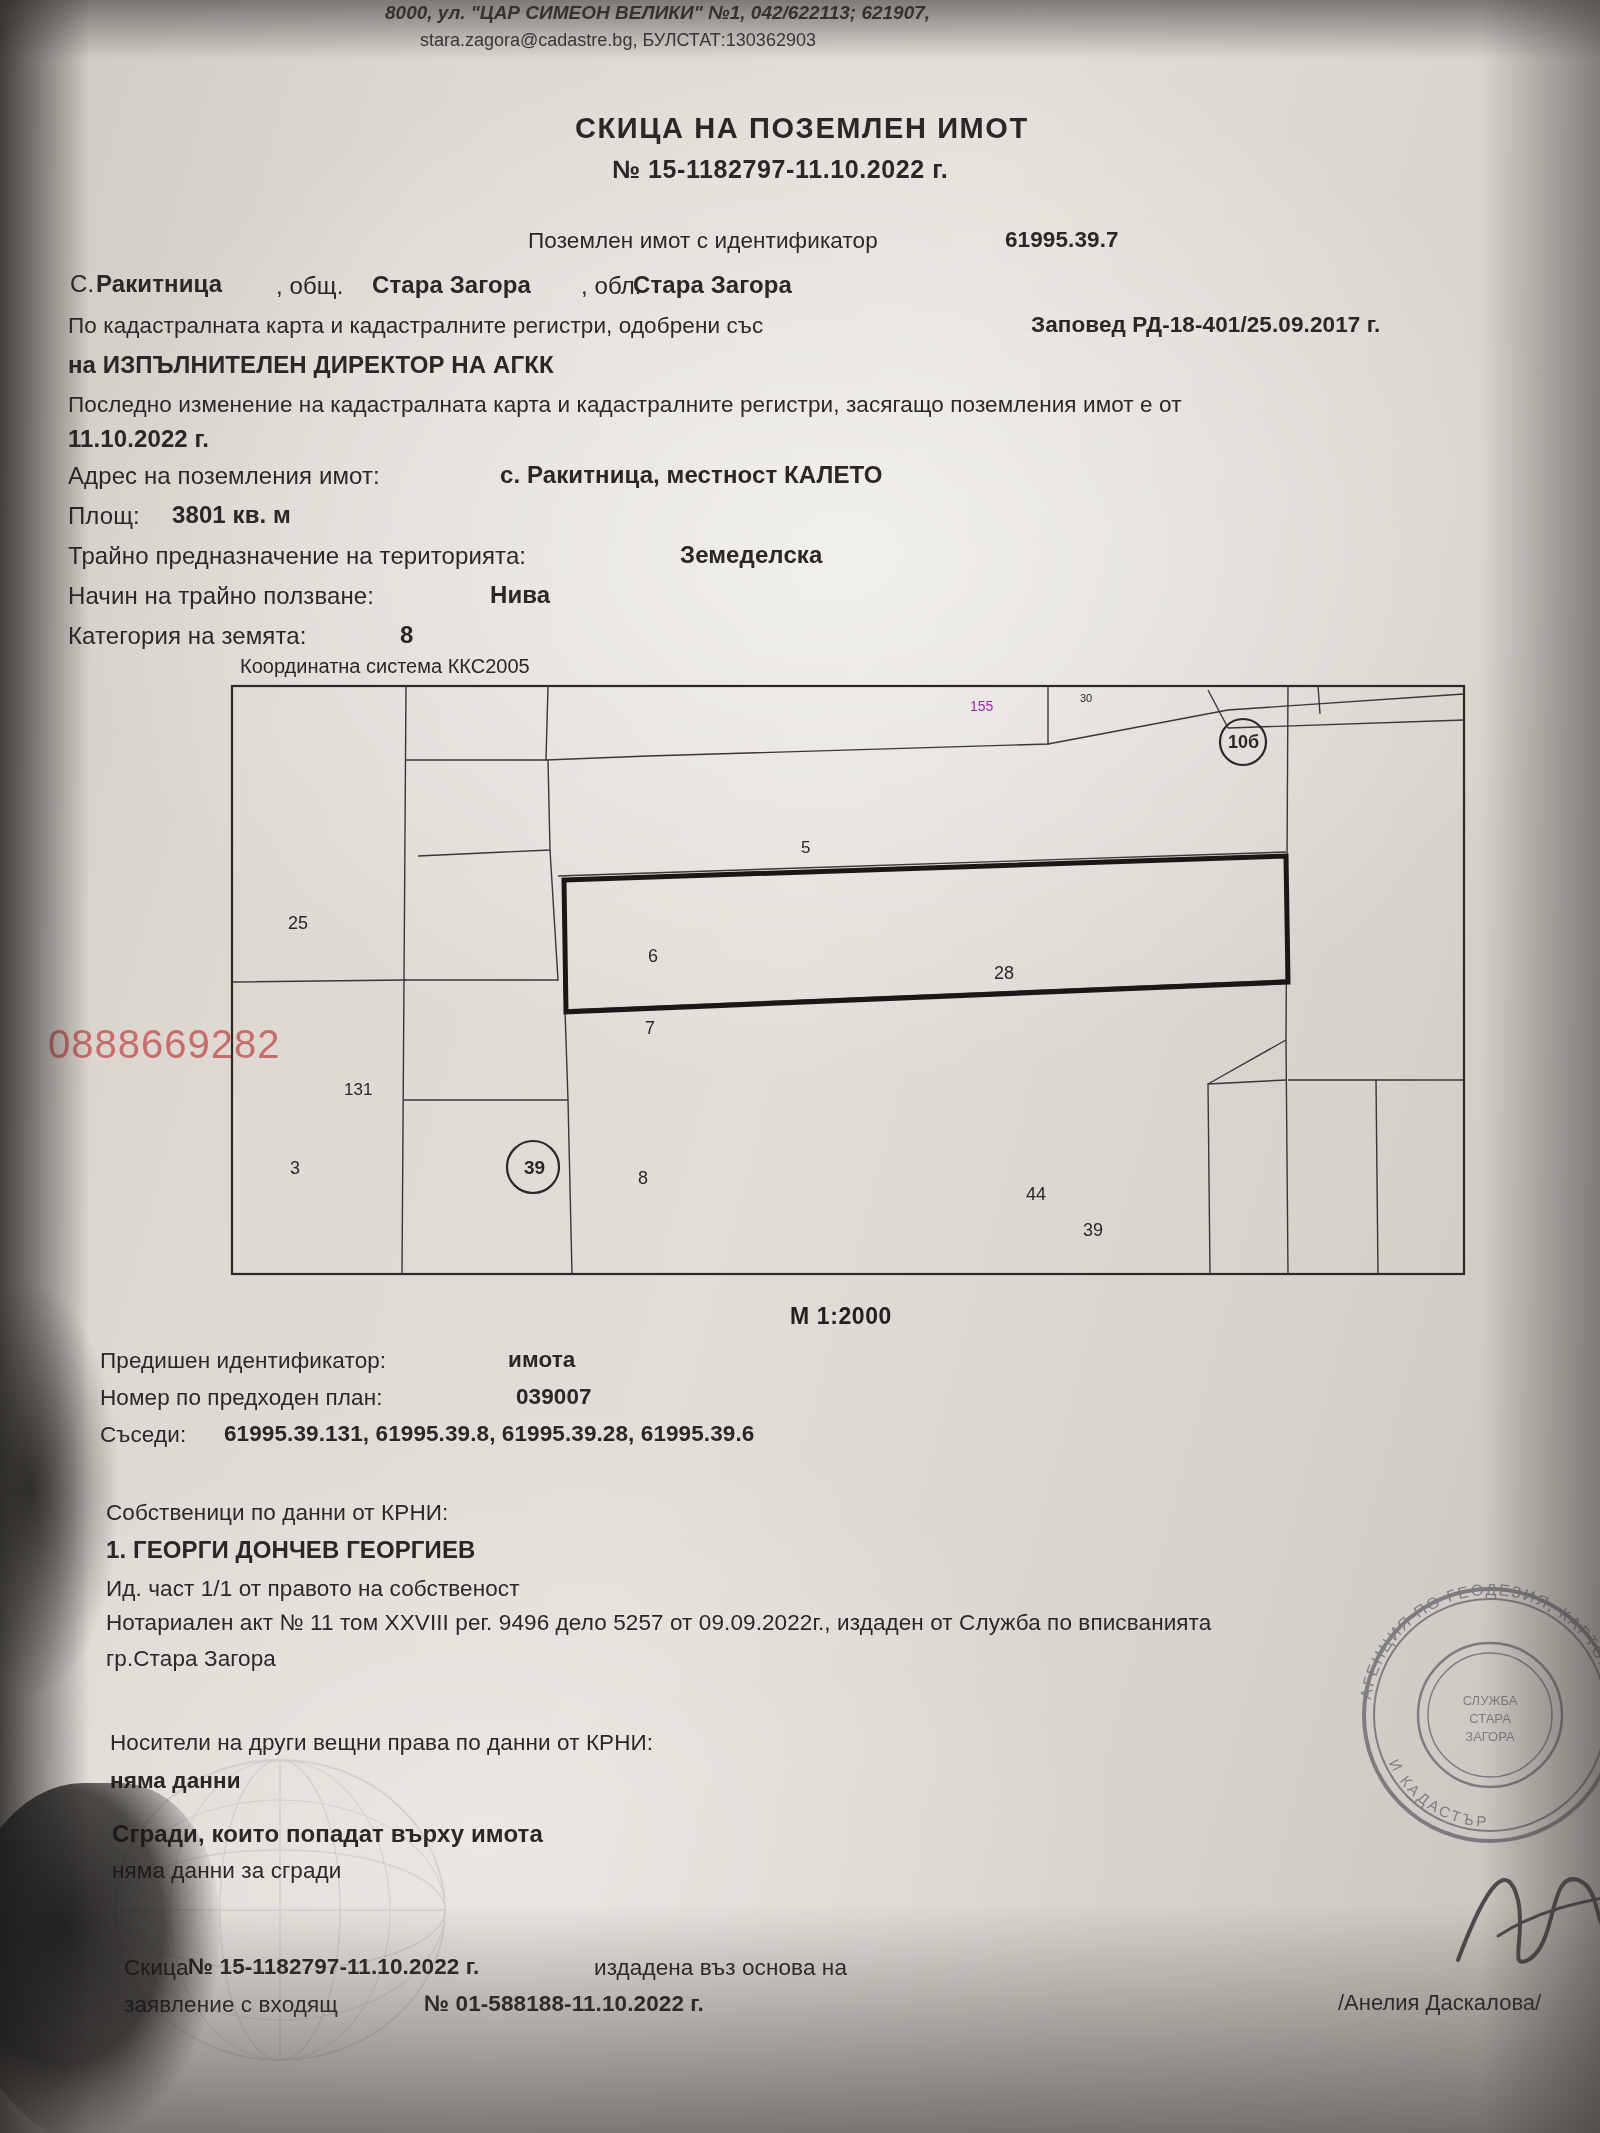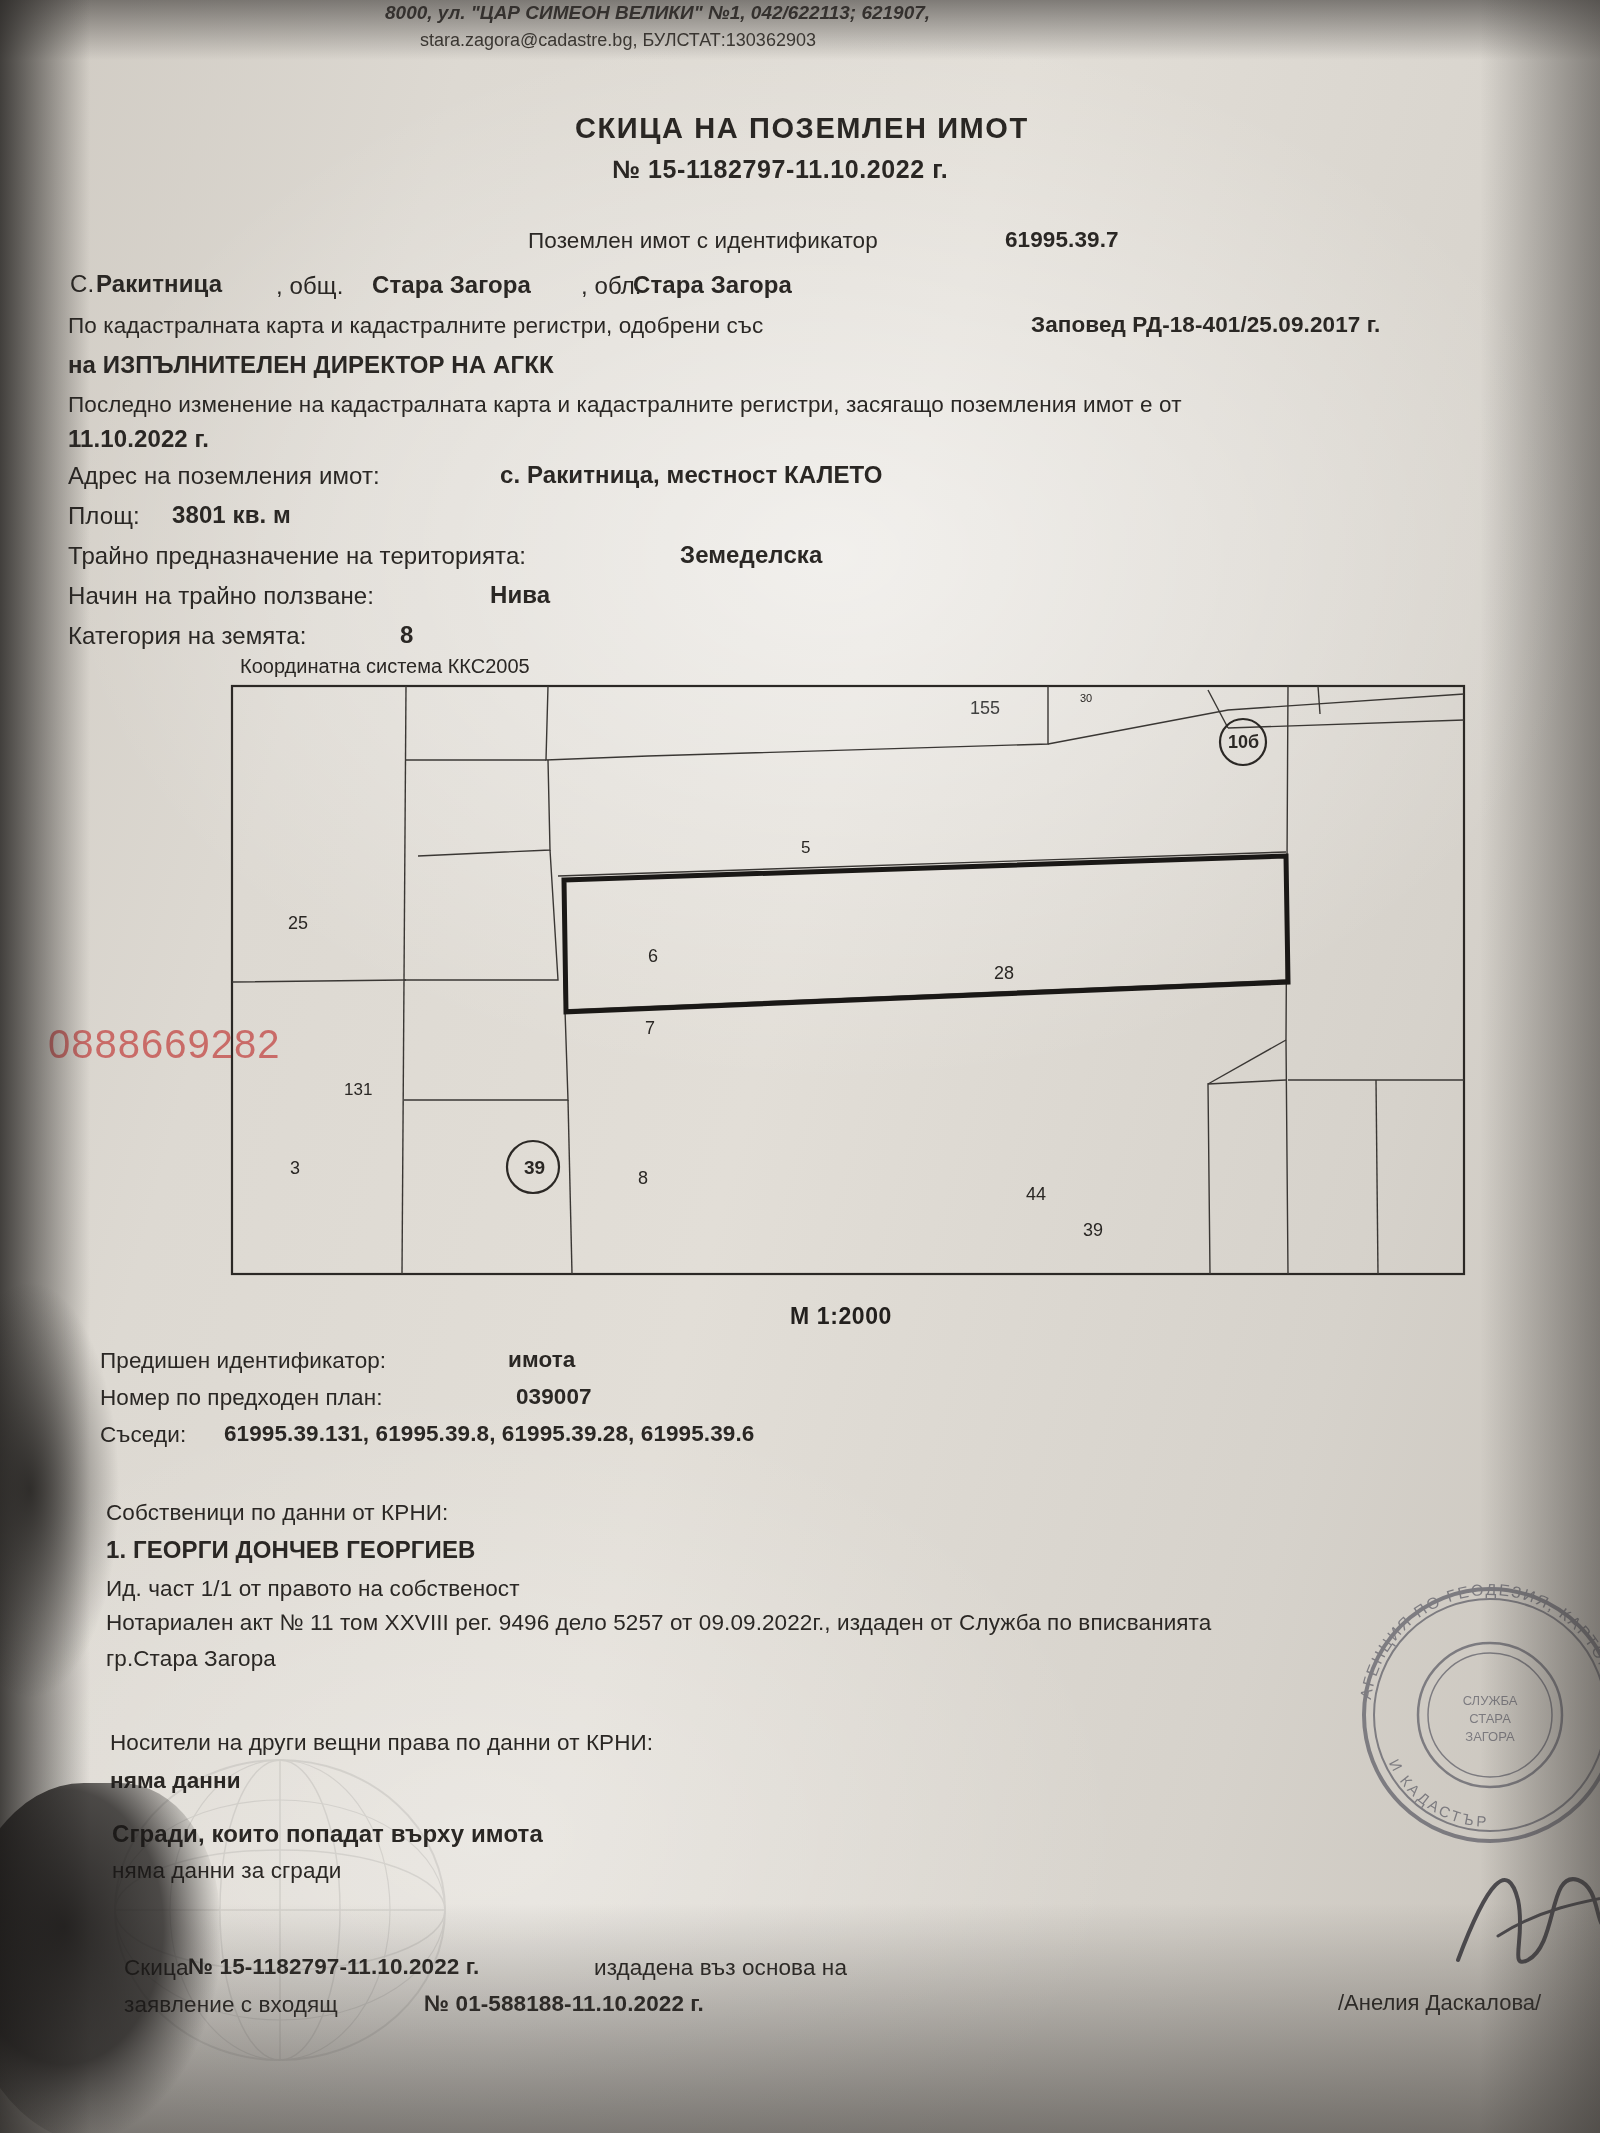--- a/index.html
+++ b/index.html
@@ -264,21 +264,21 @@
     <div style="position:absolute; left:60px;  top:233px; font-size:18px; color:#2a2724;">25</div>
     <div style="position:absolute; left:573px; top:158px; font-size:17px; color:#2a2724;">5</div>
     <div style="position:absolute; left:420px; top:266px; font-size:18px; color:#2a2724;">6</div>
     <div style="position:absolute; left:417px; top:338px; font-size:18px; color:#2a2724;">7</div>
     <div style="position:absolute; left:410px; top:488px; font-size:18px; color:#2a2724;">8</div>
     <div style="position:absolute; left:62px;  top:478px; font-size:18px; color:#2a2724;">3</div>
     <div style="position:absolute; left:116px; top:400px; font-size:17px; color:#2a2724;">131</div>
     <div style="position:absolute; left:766px; top:283px; font-size:18px; color:#2a2724;">28</div>
     <div style="position:absolute; left:798px; top:504px; font-size:18px; color:#2a2724;">44</div>
     <div style="position:absolute; left:855px; top:540px; font-size:18px; color:#2a2724;">39</div>
-    <div style="position:absolute; left:742px; top:18px;  font-size:18px; color:#404040;">155</div>
+    <div style="position:absolute; left:742px; top:18px;  font-size:14px; color:#a21caf;">155</div>
     <div style="position:absolute; left:852px; top:12px;  font-size:11px; color:#2a2724;">30</div>
 
     <div style="position:absolute; left:296px; top:477px; font-size:19px; font-weight:bold; color:#2a2724;">39</div>
     <div style="position:absolute; left:1000px; top:52px; font-size:18px; font-weight:bold; color:#2a2724;">10б</div>
   </div>
 
   <div class="phone">0888669282</div>
 
   <div class="scale">М 1:2000</div>
 

